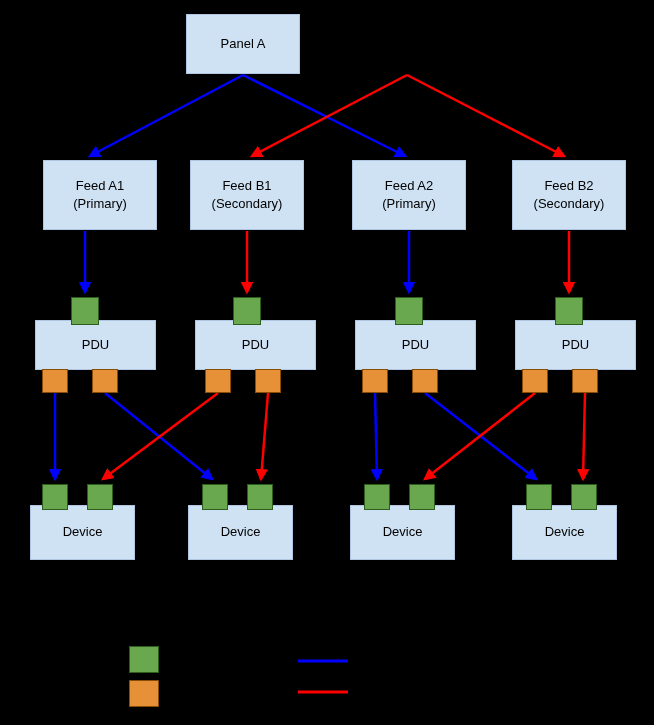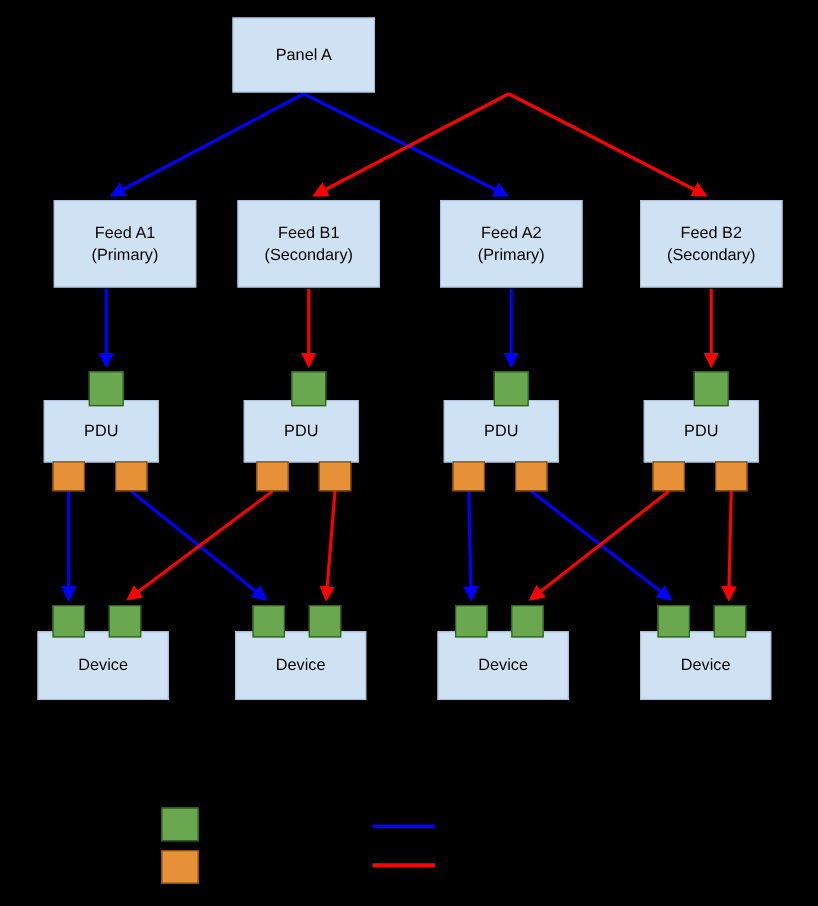--- a/index.html
+++ b/index.html
@@ -33,21 +33,21 @@
   .panel { width: 114px; height: 60px; }
   #panel-a { left: 186px; top: 14px; }
   #panel-b { left: 350px; top: 14px; }
 
   .feed { width: 114px; height: 70px; }
   #feed-a1 { left: 16px;  top: 160px; margin-left: 27px; }
   #feed-b1 { left: 190px; top: 160px; }
   #feed-a2 { left: 352px; top: 160px; }
   #feed-b2 { left: 512px; top: 160px; justify-content: center; }
 
-  .pdu { width: 92px; height: 50px; }
+  .pdu { width: 121px; height: 50px; }
   #pdu-1 { left: 35px;  top: 320px; }
   #pdu-2 { left: 195px; top: 320px; }
   #pdu-3 { left: 355px; top: 320px; }
   #pdu-4 { left: 515px; top: 320px; }
 
   .device { width: 105px; height: 55px; align-items: center; }
   #device-1 { left: 30px;  top: 505px; }
   #device-2 { left: 188px; top: 505px; }
   #device-3 { left: 350px; top: 505px; }
   #device-4 { left: 512px; top: 505px; }

